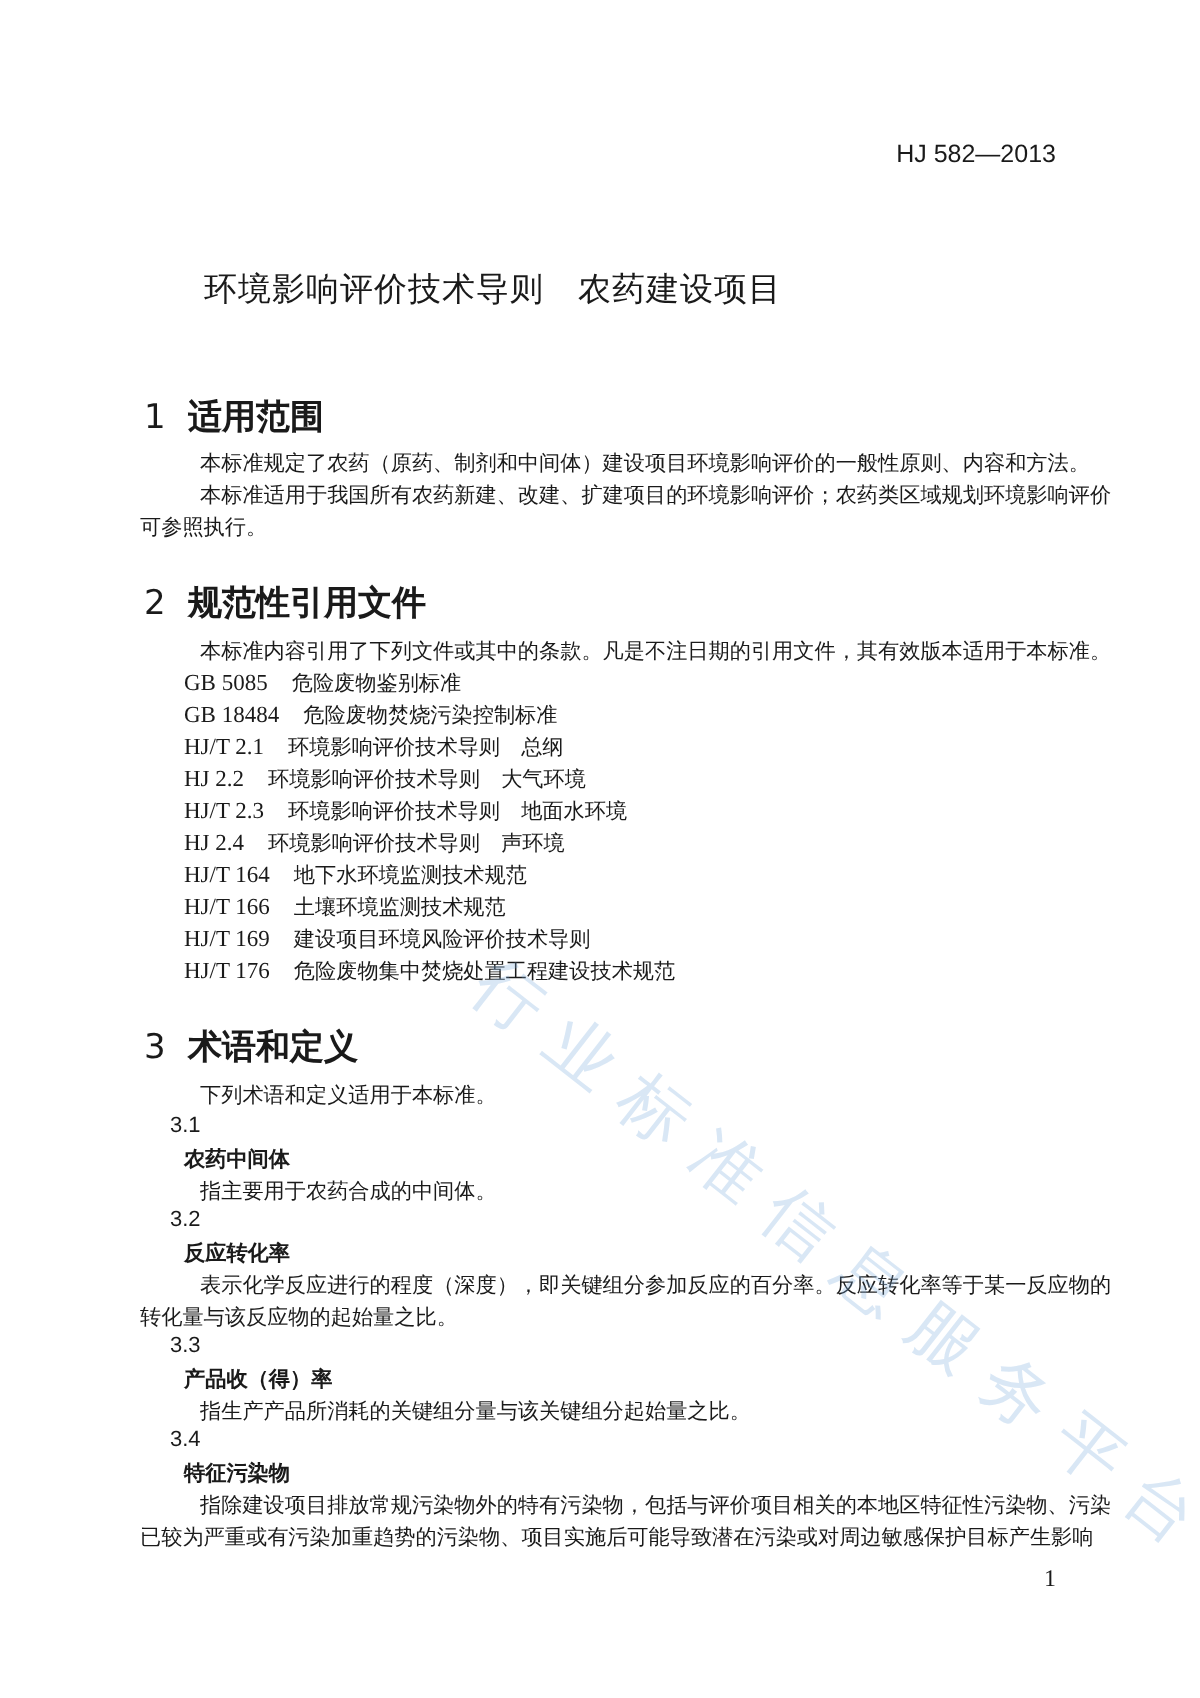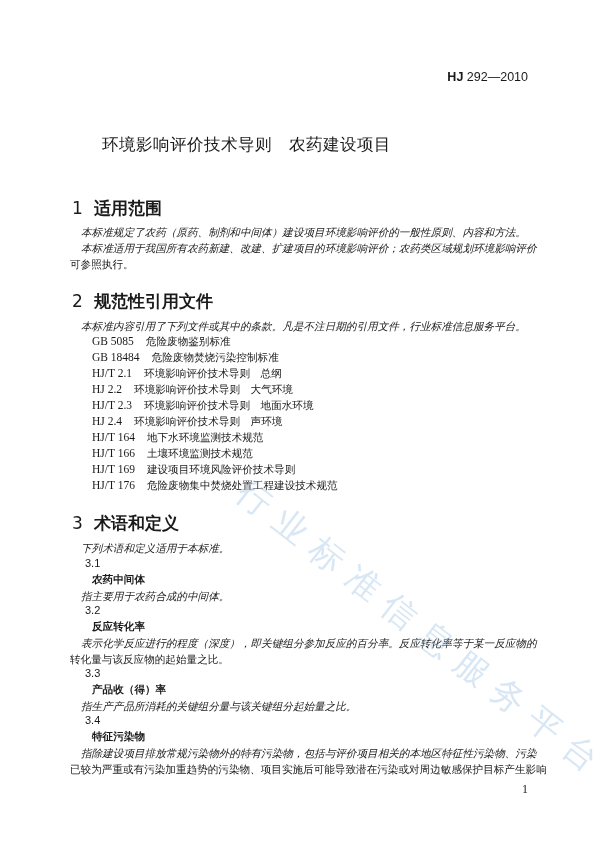--- a/index.html
+++ b/index.html
@@ -1,49 +1,49 @@
 <!DOCTYPE html>
 <html><head>
   <meta charset="utf-8">
   <style>
     html, body { margin: 0; padding: 0; background: #ffffff; }
     body { width: 600px; height: 849px; position: relative; overflow: hidden;
       font-family: "DejaVu Serif", "Liberation Serif", serif; color: #1a1a1a; }
     .abs { position: absolute; white-space: nowrap; }
     .docnum { top: 70px; right: 72px; font-family: "Liberation Sans", sans-serif; font-size: 12.5px; }
-    .docnum b { font-weight: bold; }
+    .docnum b { font-weight: normal; }
     .title { top: 134px; left: 0; width: 493px; text-align: center;
       font-family: "DejaVu Sans", sans-serif; font-size: 16.5px; letter-spacing: 0.5px; }
     .h1 { font-family: "DejaVu Sans", sans-serif; font-size: 17px; font-weight: bold; left: 72px; }
     .h1 .num { display: inline-block; width: 22px; font-weight: normal; }
     .p { font-size: 10.6px; left: 70px; line-height: 16px; }
-    .indent { left: 81px; font-style: italic; }
+    .indent { left: 100px; }
     .ref { font-size: 10.6px; left: 92px; }
     .ref .code { font-family: "Liberation Serif", serif; font-size: 11.5px; margin-right: 12px; }
     .secnum { font-family: "Liberation Sans", sans-serif; font-size: 11px; left: 70px; margin-left: 15px; }
     .term { font-family: "DejaVu Sans", sans-serif; font-size: 10.6px; font-weight: bold; left: 92px; text-align: center; }
     .pagenum { font-family: "Liberation Serif", serif; font-size: 12px; top: 782px; left: 522px; }
     .watermark { top: 470px; left: 255px; transform: rotate(38deg); transform-origin: 0 0;
       font-family: "DejaVu Sans", sans-serif; font-size: 34px; letter-spacing: 12px;
       color: rgba(120, 170, 220, 0.28); pointer-events: none; }
   </style>
 </head>
 <body>
 
-<div class="abs docnum"><b>HJ</b> <span>292—2010</span></div>
+<div class="abs docnum"><b>HJ</b> <span>582—2013</span></div>
 
 <div class="abs title">环境影响评价技术导则　农药建设项目</div>
 
 <div class="abs h1" style="top:197px"><span class="num">1</span><span>适用范围</span></div>
 <div class="abs p indent" style="top:224px">本标准规定了农药（原药、制剂和中间体）建设项目环境影响评价的一般性原则、内容和方法。</div>
 <div class="abs p indent" style="top:240px">本标准适用于我国所有农药新建、改建、扩建项目的环境影响评价；农药类区域规划环境影响评价</div>
 <div class="abs p" style="top:256px">可参照执行。</div>
 
 <div class="abs h1" style="top:290px"><span class="num">2</span><span>规范性引用文件</span></div>
-<div class="abs p indent" style="top:318px">本标准内容引用了下列文件或其中的条款。凡是不注日期的引用文件，行业标准信息服务平台。</div>
+<div class="abs p indent" style="top:318px">本标准内容引用了下列文件或其中的条款。凡是不注日期的引用文件，其有效版本适用于本标准。</div>
 
 <div class="abs ref" style="top:335px"><span class="code">GB 5085</span><span>危险废物鉴别标准</span></div>
 <div class="abs ref" style="top:351px"><span class="code">GB 18484</span><span>危险废物焚烧污染控制标准</span></div>
 <div class="abs ref" style="top:367px"><span class="code">HJ/T 2.1</span><span>环境影响评价技术导则　总纲</span></div>
 <div class="abs ref" style="top:383px"><span class="code">HJ 2.2</span><span>环境影响评价技术导则　大气环境</span></div>
 <div class="abs ref" style="top:399px"><span class="code">HJ/T 2.3</span><span>环境影响评价技术导则　地面水环境</span></div>
 <div class="abs ref" style="top:415px"><span class="code">HJ 2.4</span><span>环境影响评价技术导则　声环境</span></div>
 <div class="abs ref" style="top:431px"><span class="code">HJ/T 164</span><span>地下水环境监测技术规范</span></div>
 <div class="abs ref" style="top:447px"><span class="code">HJ/T 166</span><span>土壤环境监测技术规范</span></div>
 <div class="abs ref" style="top:463px"><span class="code">HJ/T 169</span><span>建设项目环境风险评价技术导则</span></div>

